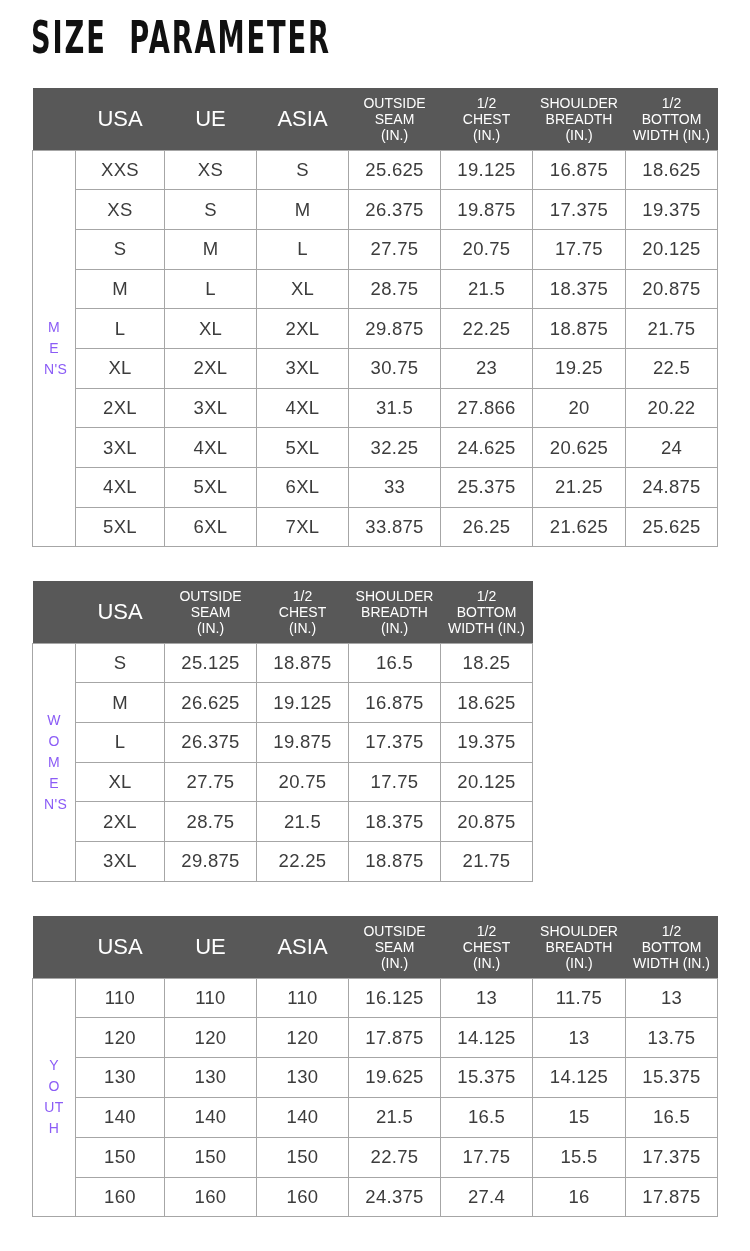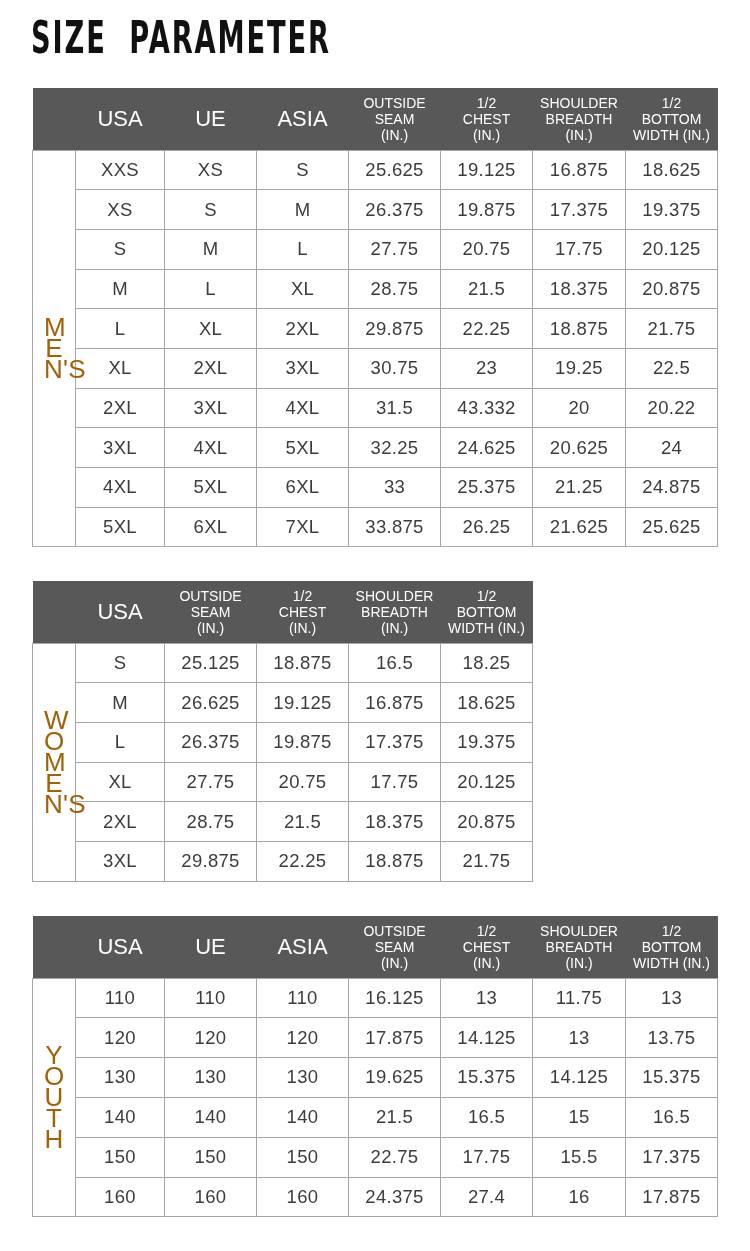--- a/index.html
+++ b/index.html
@@ -3,21 +3,21 @@
 <meta charset="utf-8">
 <style>
   html, body { margin: 0; padding: 0; background: #ffffff; }
   body { width: 750px; height: 1251px; position: relative; overflow: hidden; font-family: "Liberation Sans", "DejaVu Sans", sans-serif; color: #3a3a3a; }
   .title { position: absolute; left: 31px; top: 14px; font-family: "DejaVu Sans", sans-serif; font-weight: bold; font-size: 44px; letter-spacing: 3px; color: #111; transform: scaleX(0.62); transform-origin: left top; white-space: pre; line-height: 48px; }
   .tbl { position: absolute; border-collapse: collapse; table-layout: fixed; }
   .tbl th { background: #585858; color: #ffffff; font-weight: normal; padding: 0; text-align: center; vertical-align: middle; }
   .tbl th.big { font-size: 22px; }
   .tbl th.small { font-size: 14px; line-height: 16px; }
   .tbl td { border: 1px solid #a6a6a6; text-align: center; vertical-align: middle; font-size: 18.5px; color: #3c3c3c; padding: 0; letter-spacing: 0.3px; }
-  .tbl td.group { border-right: 1px solid #a6a6a6; font-size: 26px; line-height: 21px; color: #a16207; vertical-align: middle; }
+  .tbl td.group { border-right: 1px solid #a6a6a6; font-size: 14px; line-height: 21px; color: #8b5cf6; vertical-align: middle; }
   .vlabel { display: inline-block; width: 20px; word-break: break-all; text-align: center; }
   .tbl thead tr th:first-child { }
 </style>
 </head>
 <body>
 
 <div class="title">SIZE  PARAMETER</div>
 
 <table class="tbl" id="tbl-mens" style="left:32px; top:88px; width:685px;">
 <colgroup>
@@ -118,21 +118,21 @@
         <td>30.75</td>
         <td>23</td>
         <td>19.25</td>
         <td>22.5</td>
       </tr>
       <tr style="height: 39.7px;">
         <td>2XL</td>
         <td>3XL</td>
         <td>4XL</td>
         <td>31.5</td>
-        <td>43.332</td>
+        <td>27.866</td>
         <td>20</td>
         <td>20.22</td>
       </tr>
       <tr style="height: 39.7px;">
         <td>3XL</td>
         <td>4XL</td>
         <td>5XL</td>
         <td>32.25</td>
         <td>24.625</td>
         <td>20.625</td>

